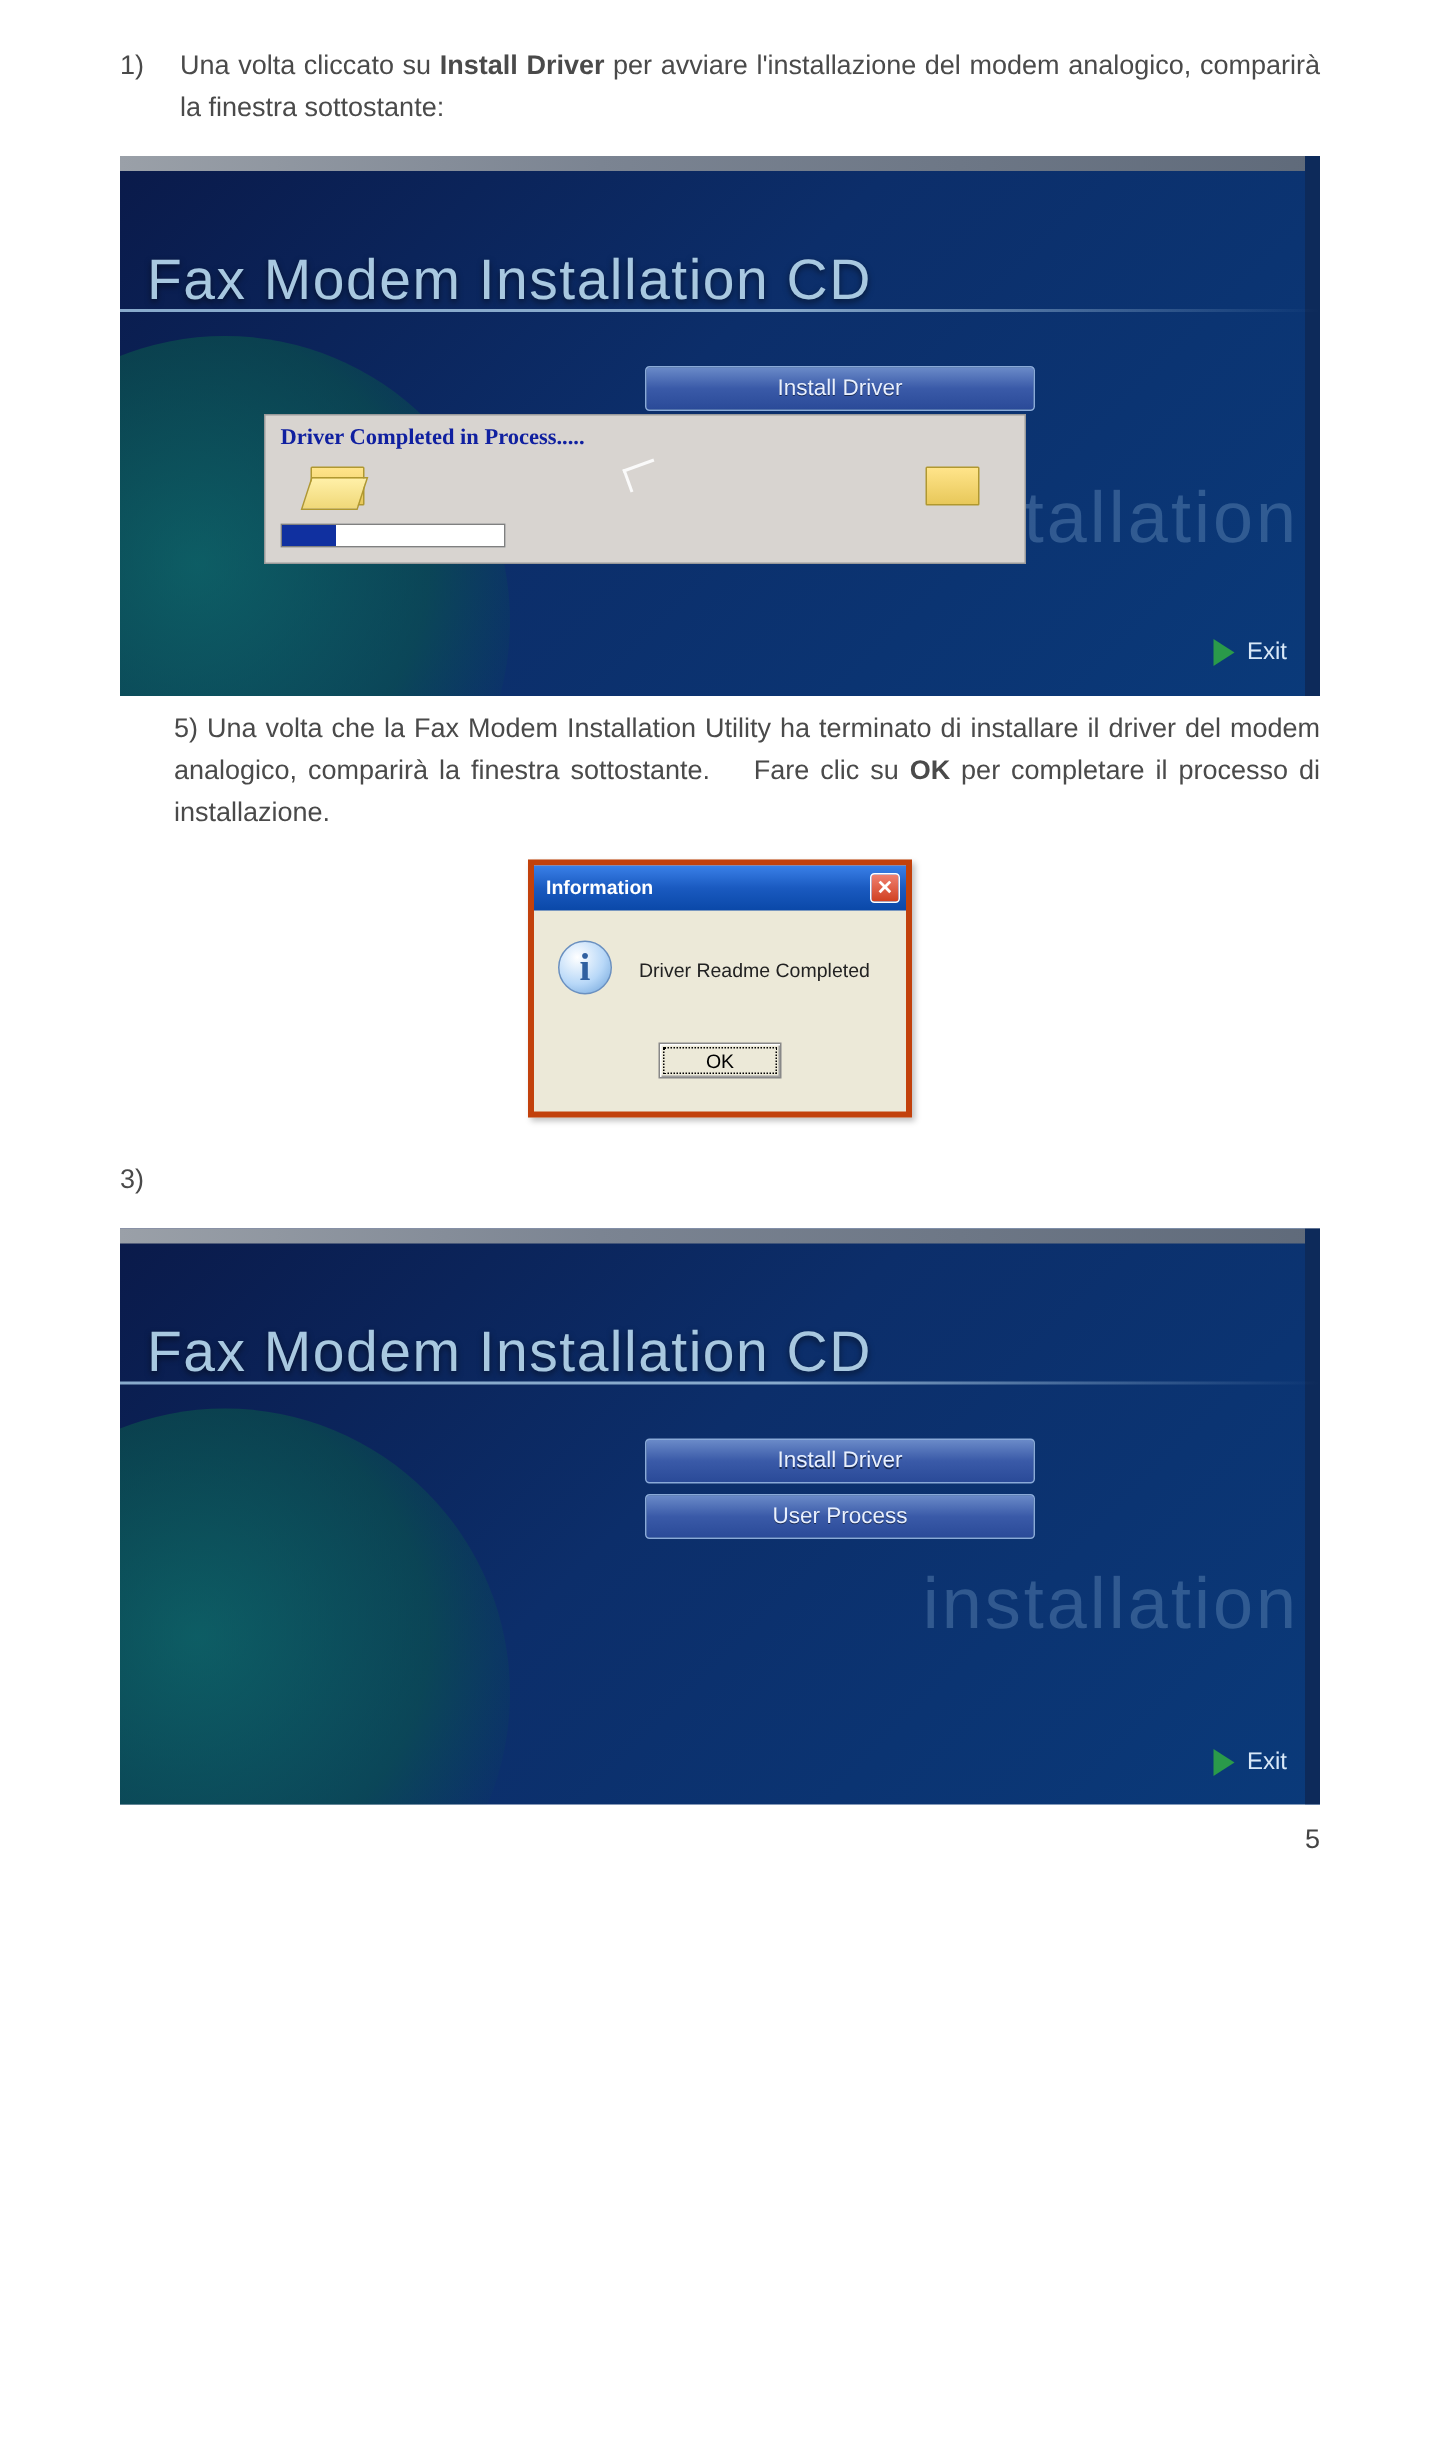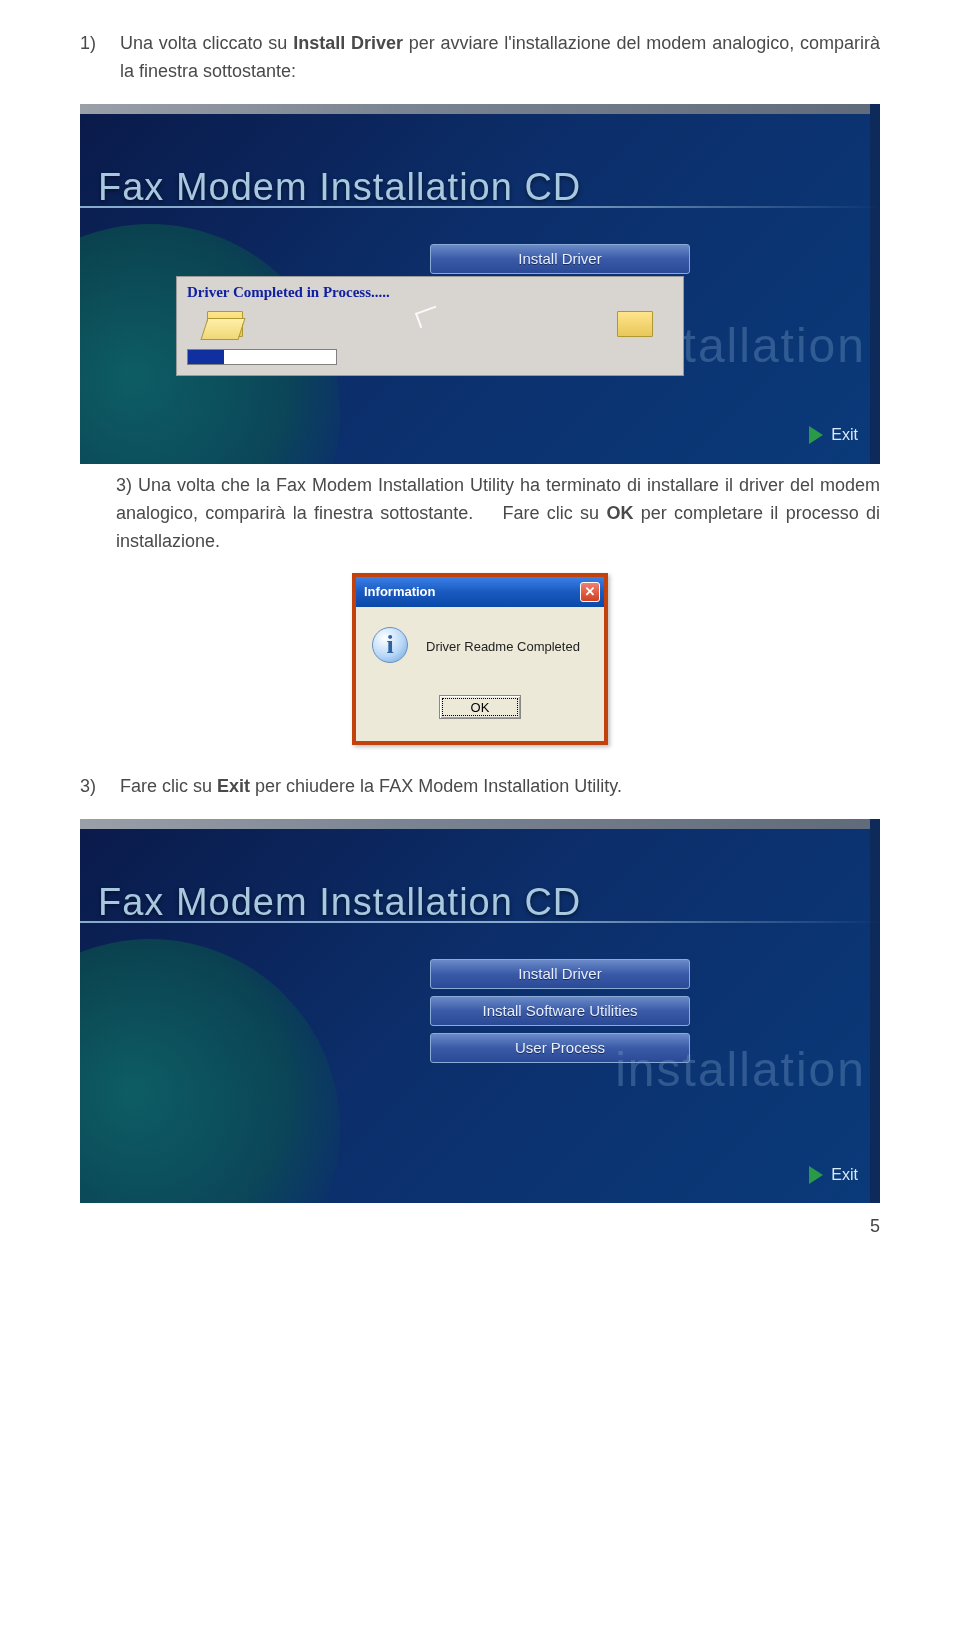--- a/index.html
+++ b/index.html
@@ -224,56 +224,52 @@
     <div class="pbar"></div>
   </div>
 
   <div class="exit-wrap">
     <span class="exit-icon"></span>
     <span>Exit</span>
   </div>
 </div>
 
 <div class="para doc-text para-indent">
-  <span>3) Una volta che la Fax Modem Installation Utility ha terminato di installare il driver del modem analogico, comparirà la finestra sottostante.</span>
+  <span>5) Una volta che la Fax Modem Installation Utility ha terminato di installare il driver del modem analogico, comparirà la finestra sottostante.</span>
   &nbsp;&nbsp;
   <span>Fare clic su </span><span class="bold">OK</span><span> per completare il processo di installazione.</span>
 </div>
 
 <div class="info-dialog">
   <div class="info-titlebar">
     <span>Information</span>
     <div class="close-x">✕</div>
   </div>
   <div class="info-body">
     <div class="info-icon">i</div>
     <div class="info-msg">Driver Readme Completed</div>
     <div class="ok-btn-wrap">
       <button class="ok-btn">OK</button>
     </div>
   </div>
 </div>
 
 <div class="para doc-text num-list">
   <span class="num">3)</span>
-  <span>
-    <span>Fare clic su </span><span class="bold">Exit</span><span> per chiudere la FAX Modem Installation Utility.</span>
-  </span>
 </div>
 
 <div class="cd-panel two">
   <div class="cd-topbar"></div>
   <div class="cd-rightbar"></div>
   <div class="cd-circle"></div>
   <div class="cd-title">Fax Modem Installation CD</div>
   <div class="cd-title-line"></div>
 
   <div class="btn-stack">
     <div class="cd-btn stack">Install Driver</div>
-    <div class="cd-btn stack">Install Software Utilities</div>
     <div class="cd-btn stack">User Process</div>
   </div>
 
   <div class="lg-word" style="top:214px">installation</div>
 
   <div class="exit-wrap">
     <span class="exit-icon"></span>
     <span>Exit</span>
   </div>
 </div>

